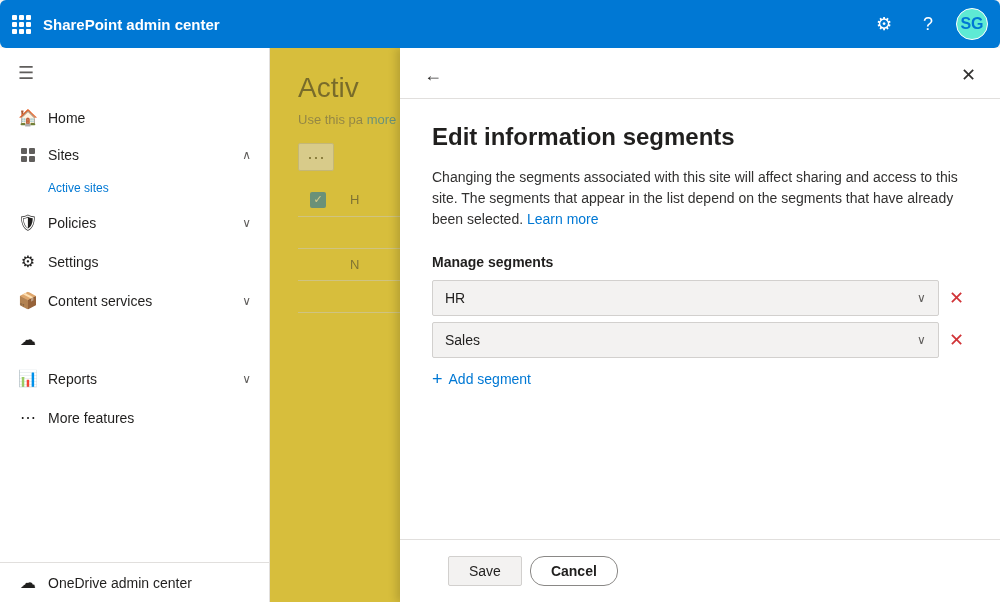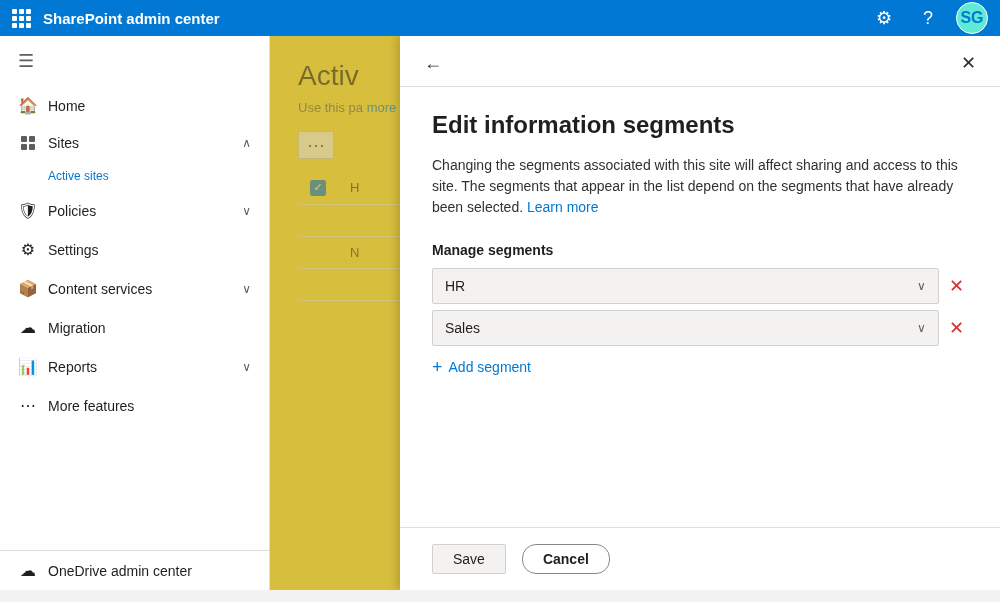--- a/index.html
+++ b/index.html
@@ -1,27 +1,28 @@
 <!DOCTYPE html>
 <html><head>
   <meta charset="utf-8">
   <style>
     * { box-sizing: border-box; margin: 0; padding: 0; }
     body { font-family: 'Segoe UI', Arial, sans-serif; width: 1000px; height: 602px; overflow: hidden; background: #f3f2f1; }
 
     
     .topbar {
-      height: 36px;
+      height: 48px;
       background: #0078d4;
       display: flex;
       align-items: center;
       padding: 0 12px;
       gap: 12px;
       position: relative;
       z-index: 10;
+      border-radius: 6px;
     }
     .topbar-title {
       color: white;
       font-size: 15px;
       font-weight: 600;
       flex: 1;
     }
     .topbar-icon {
       color: white;
       font-size: 18px;
@@ -283,24 +284,24 @@
       font-size: 14px;
       padding: 6px 0;
       margin-top: 4px;
     }
     .add-segment-icon {
       font-size: 18px;
       font-weight: 300;
       line-height: 1;
     }
     .panel-footer {
-      padding: 16px 32px;
+      padding: 16px 48px;
       border-top: 1px solid #e1dfdd;
       display: flex;
-      gap: 16px;
+      gap: 8px;
     }
     .btn-primary {
       padding: 6px 20px;
       background: #f3f2f1;
       border: 1px solid #d2d0ce;
       border-radius: 2px;
       font-size: 14px;
       color: #201f1e;
       cursor: pointer;
     }
@@ -376,21 +377,20 @@
     </div>
 
     <div class="sidebar-item">
       <span class="sidebar-item-icon">📦</span>
       <span class="sidebar-item-label">Content services</span>
       <span class="sidebar-chevron">∨</span>
     </div>
 
     <div class="sidebar-item">
       <span class="sidebar-item-icon">☁</span>
-      <span class="sidebar-item-label">Migration</span>
     </div>
 
     <div class="sidebar-item">
       <span class="sidebar-item-icon">📊</span>
       <span class="sidebar-item-label">Reports</span>
       <span class="sidebar-chevron">∨</span>
     </div>
 
     <div class="sidebar-item">
       <span class="sidebar-item-icon">⋯</span>

